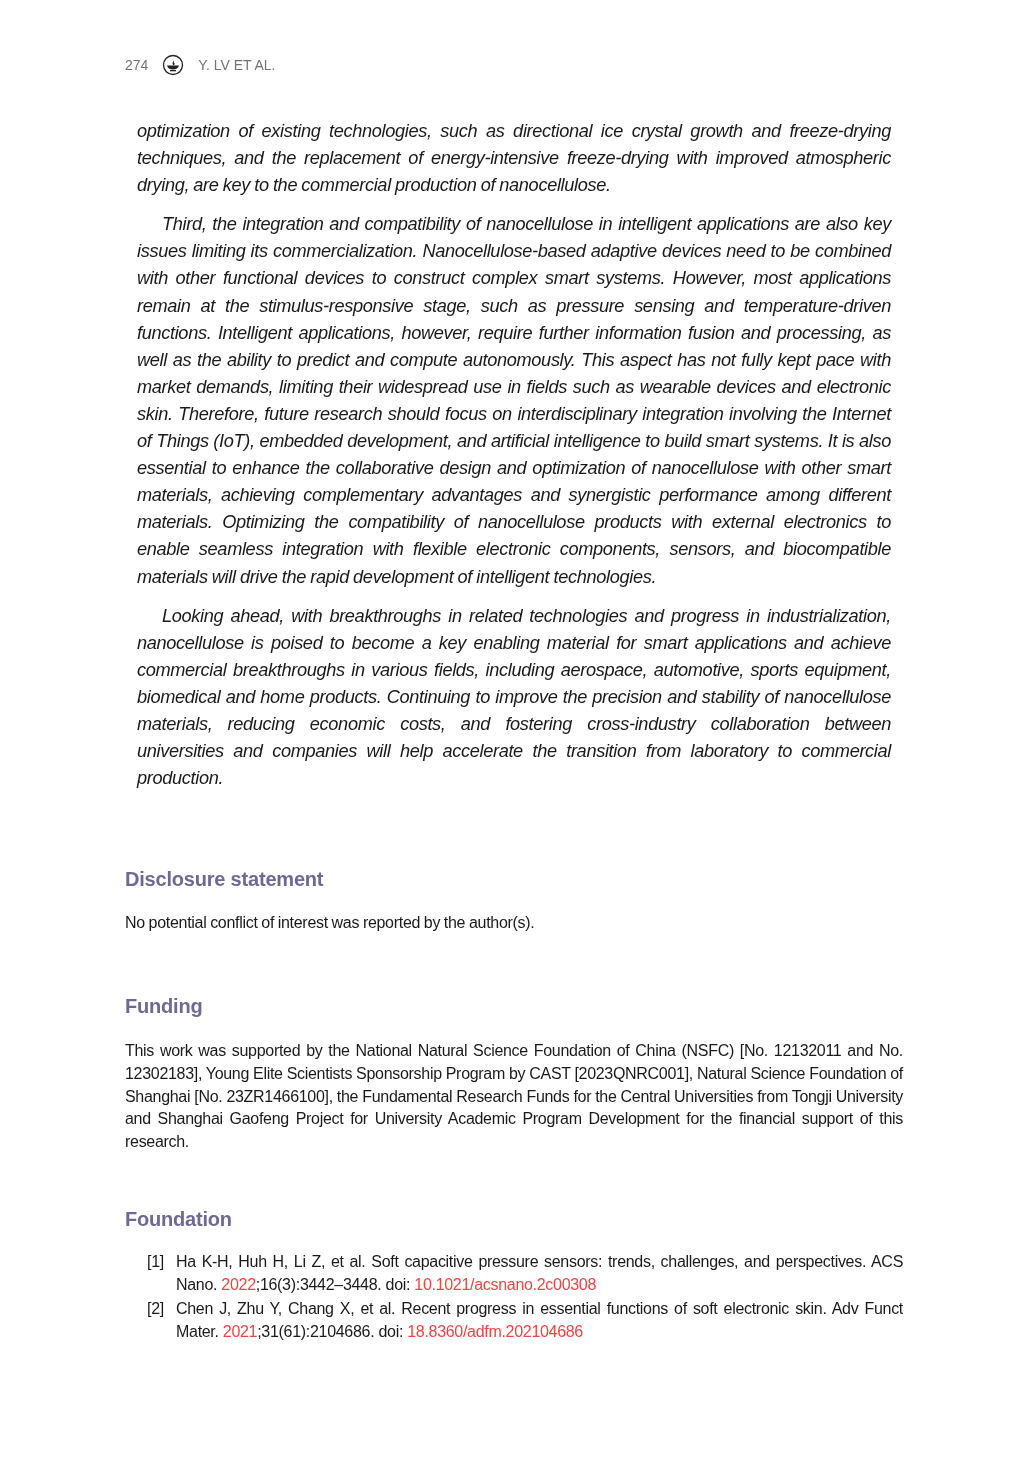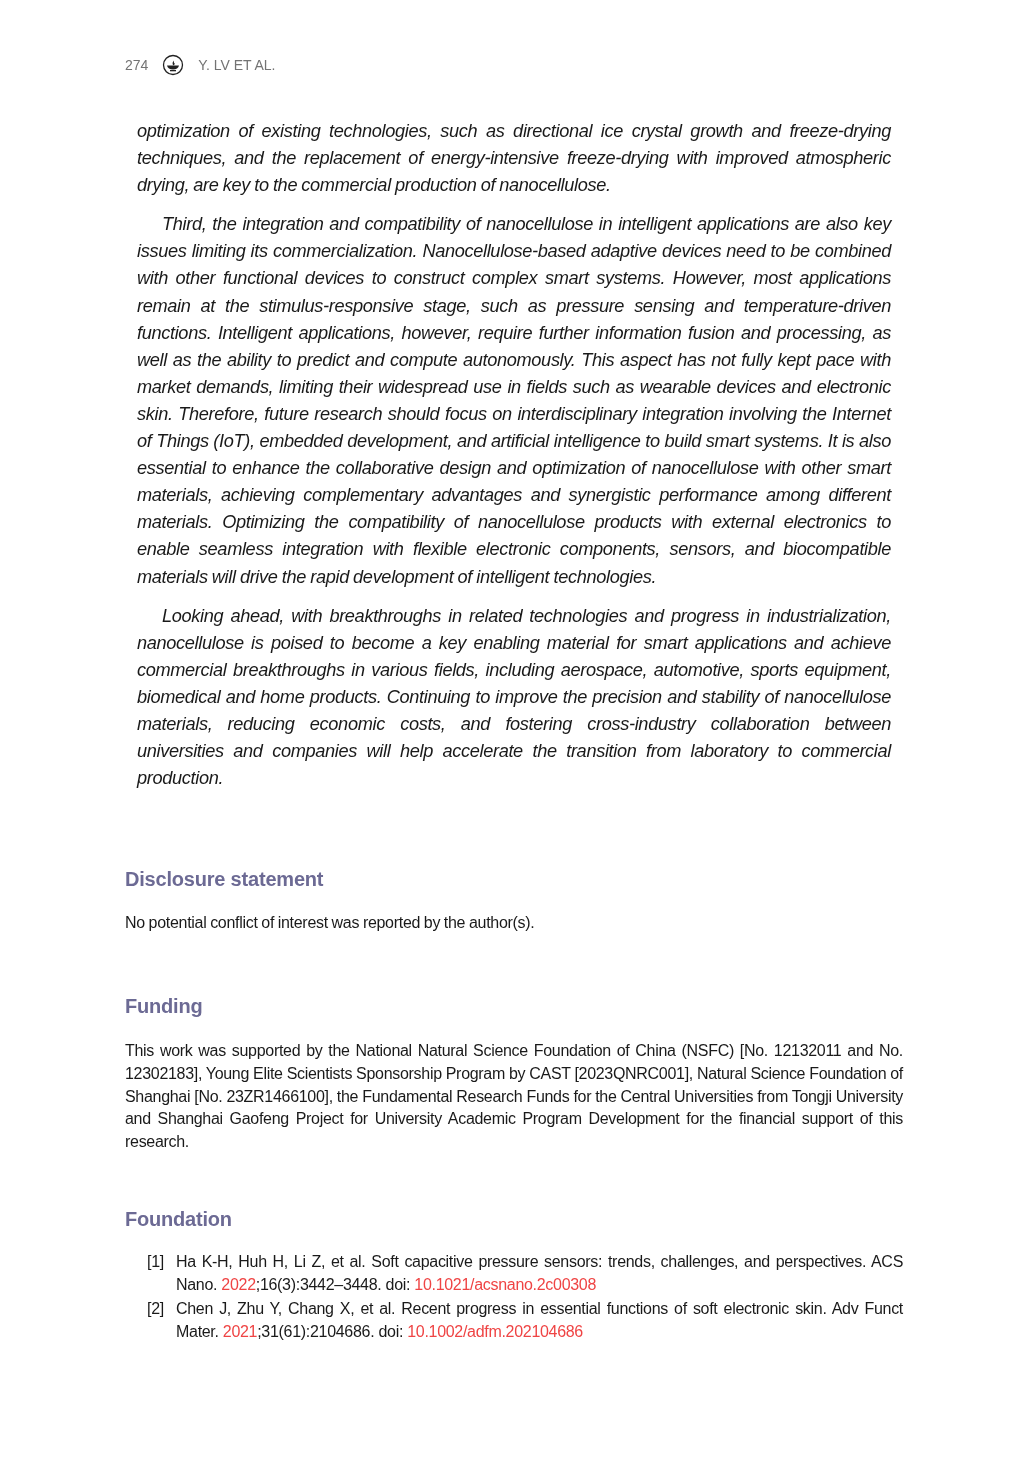--- a/index.html
+++ b/index.html
@@ -56,17 +56,17 @@
 
   <h2 style="top:1208px;">Foundation</h2>
 
   <div class="refs">
     <div class="ref">
       <span class="num">[1]</span>
       <span class="txt"><span>Ha K-H, Huh H, Li Z, et al. Soft capacitive pressure sensors: trends, challenges, and perspectives. ACS Nano. </span><a class="link">2022</a><span>;16(3):3442–3448. doi: </span><a class="link">10.1021/acsnano.2c00308</a></span>
     </div>
     <div class="ref">
       <span class="num">[2]</span>
-      <span class="txt"><span>Chen J, Zhu Y, Chang X, et al. Recent progress in essential functions of soft electronic skin. Adv Funct Mater. </span><a class="link">2021</a><span>;31(61):2104686. doi: </span><a class="link">10.1002/adfm.202104686</a></span>
+      <span class="txt"><span>Chen J, Zhu Y, Chang X, et al. Recent progress in essential functions of soft electronic skin. Adv Funct Mater. </span><a class="link">2021</a><span>;31(61):2104686. doi: </span><a class="link">18.8360/adfm.202104686</a></span>
     </div>
   </div>
 
 </div>
 
 </body></html>

